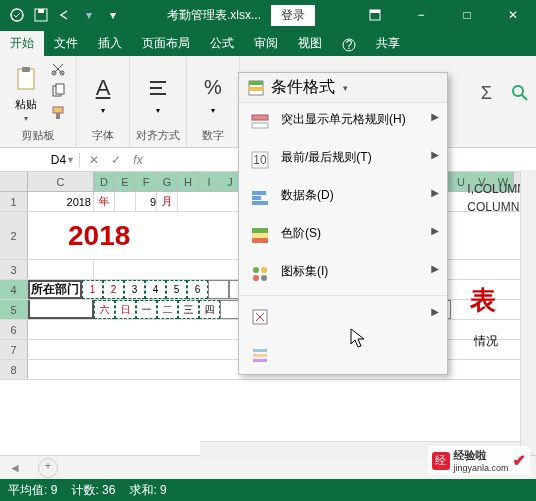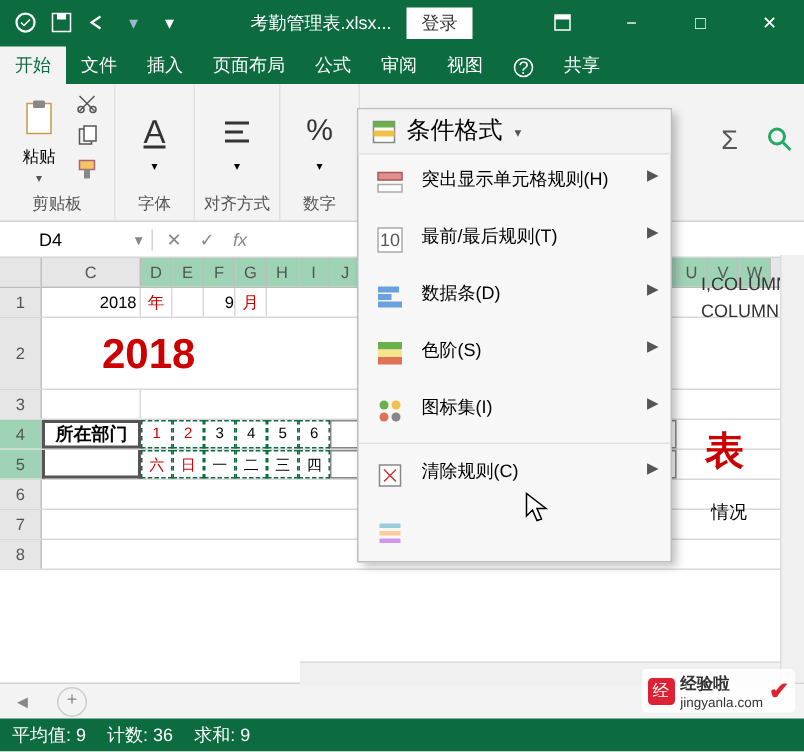--- a/index.html
+++ b/index.html
@@ -18,21 +18,21 @@
 .share{padding:4px 10px;text-align:right;}
 .ribbon{height:92px;background:#f3f3f3;border-bottom:1px solid #d4d4d4;display:flex;position:relative;}
 .group{display:flex;flex-direction:column;align-items:center;justify-content:space-between;padding:4px 6px 2px;border-right:1px solid #e1e1e1;}
 .group .top{display:flex;gap:4px;align-items:center;height:66px;}
 .group .lbl{font-size:11px;color:#555;padding-bottom:2px;}
 .bigbtn{display:flex;flex-direction:column;align-items:center;gap:2px;width:40px;}
 .bigbtn .ico{width:32px;height:32px;display:flex;align-items:center;justify-content:center;}
 .smallbtns{display:flex;flex-direction:column;gap:2px;}
 .smallbtns div{width:20px;height:20px;}
 .namebox{height:24px;display:flex;border-bottom:1px solid #d4d4d4;background:#fff;align-items:center;}
-.nbcell{width:80px;border-right:1px solid #d4d4d4;padding:0 4px;display:flex;align-items:center;justify-content:space-between;margin-left:22px;}
+.nbcell{width:80px;border-right:1px solid #d4d4d4;padding:0 4px;display:flex;align-items:center;justify-content:flex-end;}
 .nbdrop{color:#888;font-size:9px;}
 .fxrow{display:flex;align-items:center;gap:6px;padding:0 6px;}
 .fxbtn{width:16px;color:#888;text-align:center;}
 .fbar{flex:1;padding:0 4px;color:#333;overflow:hidden;}
 .sheet{position:relative;}
 .colhdr{display:flex;height:20px;background:#e6e6e6;border-bottom:1px solid #bdbdbd;}
 .rc{width:28px;border-right:1px solid #bdbdbd;background:#e6e6e6;}
 .ch{border-right:1px solid #bdbdbd;text-align:center;font-size:11px;color:#555;display:flex;align-items:center;justify-content:center;}
 .chsel{background:#9fd3b6;}
 .row{display:flex;height:20px;border-bottom:1px solid #d9d9d9;}
@@ -268,21 +268,21 @@
     <div class="cell titlecell" style="width:200px;border-right:none;">2018</div>
   </div>
 
   <div class="row">
     <div class="rh">3</div>
     <div class="cell" style="width:66px;"></div>
   </div>
 
   <div class="row">
     <div class="rh rhsel">4</div>
-    <div class="cell dept" style="width:66px;">所在部门</div>
+    <div class="cell dept" style="width:54px;">所在部门</div>
     <div id="row4days" style="display:flex;">
         <div class="cell daycell dashed redtxt" style="width: 21px;">1</div>
         <div class="cell daycell dashed redtxt" style="width: 21px;">2</div>
         <div class="cell daycell dashed" style="width: 21px;">3</div>
         <div class="cell daycell dashed" style="width: 21px;">4</div>
         <div class="cell daycell dashed" style="width: 21px;">5</div>
         <div class="cell daycell dashed" style="width: 21px;">6</div>
         <div class="cell daycell" style="width: 21px;"></div>
         <div class="cell daycell" style="width: 21px;"></div>
         <div class="cell daycell" style="width: 21px;"></div>
@@ -412,21 +412,20 @@
       </div>
       <div class="msep"></div>
       <div class="mitem">
         <span class="mico">
           <svg width="20" height="20">
             <rect x="3" y="3" width="14" height="14" fill="#fff" stroke="#888"></rect>
             <line x1="6" y1="6" x2="14" y2="14" stroke="#c33"></line>
             <line x1="14" y1="6" x2="6" y2="14" stroke="#c33"></line>
           </svg>
         </span>
-        <span>清除规则(C)</span>
         <span class="arrow">▶</span>
       </div>
       <div class="mitem">
         <span class="mico">
           <svg width="20" height="20">
             <rect x="3" y="4" width="14" height="3" fill="#9cd"></rect>
             <rect x="3" y="9" width="14" height="3" fill="#fc9"></rect>
             <rect x="3" y="14" width="14" height="3" fill="#c9e"></rect>
           </svg>
         </span>

